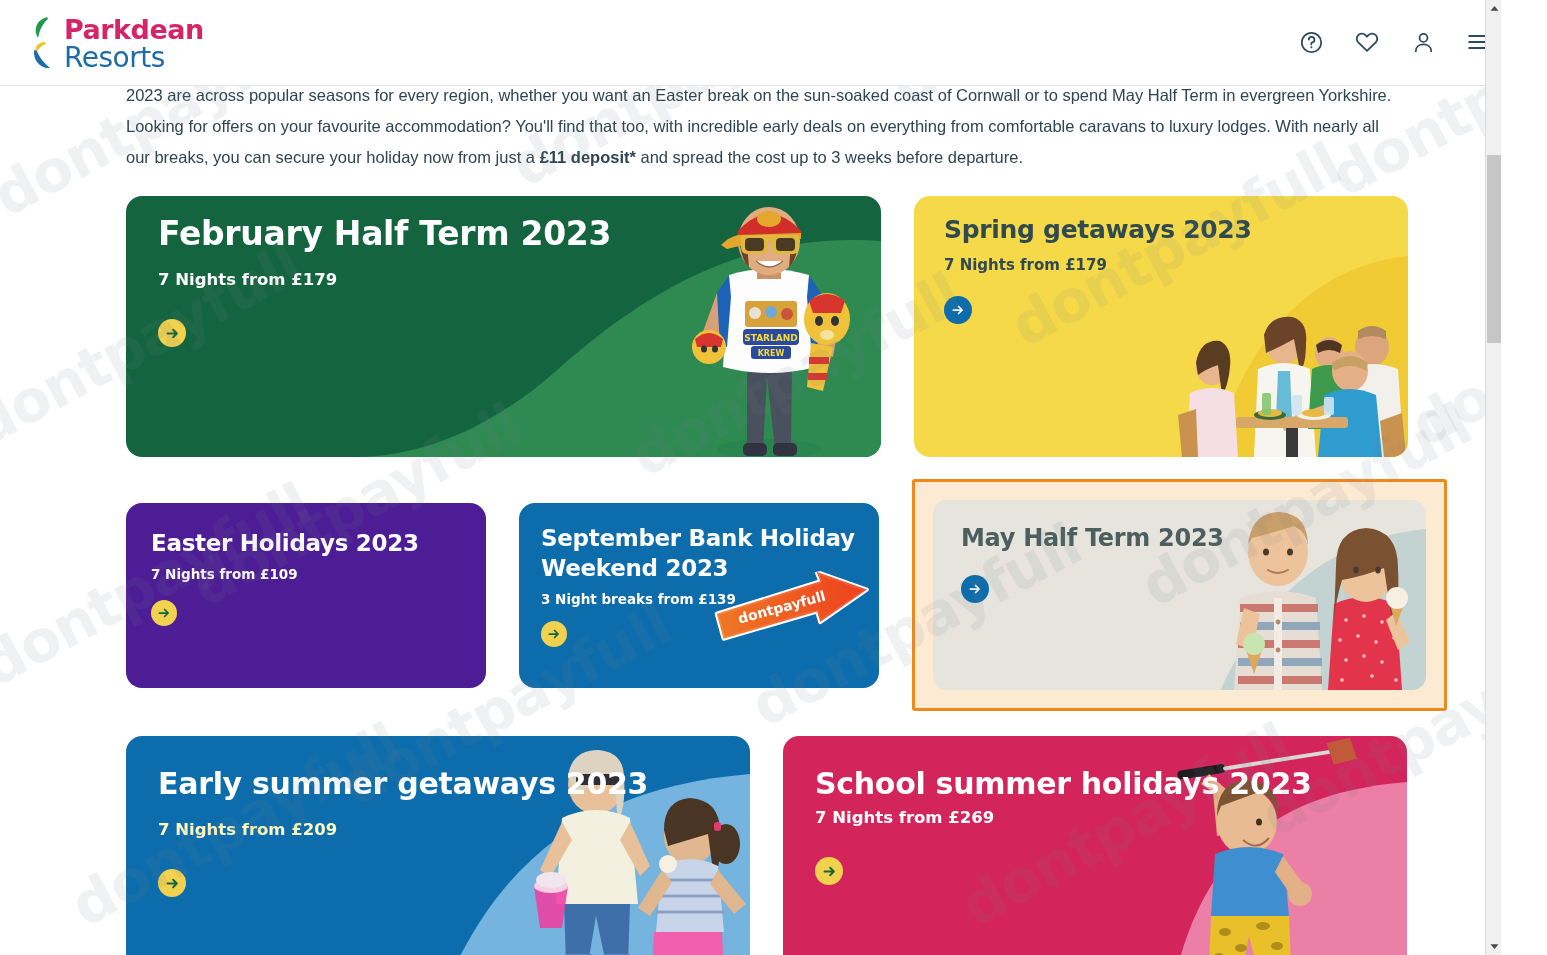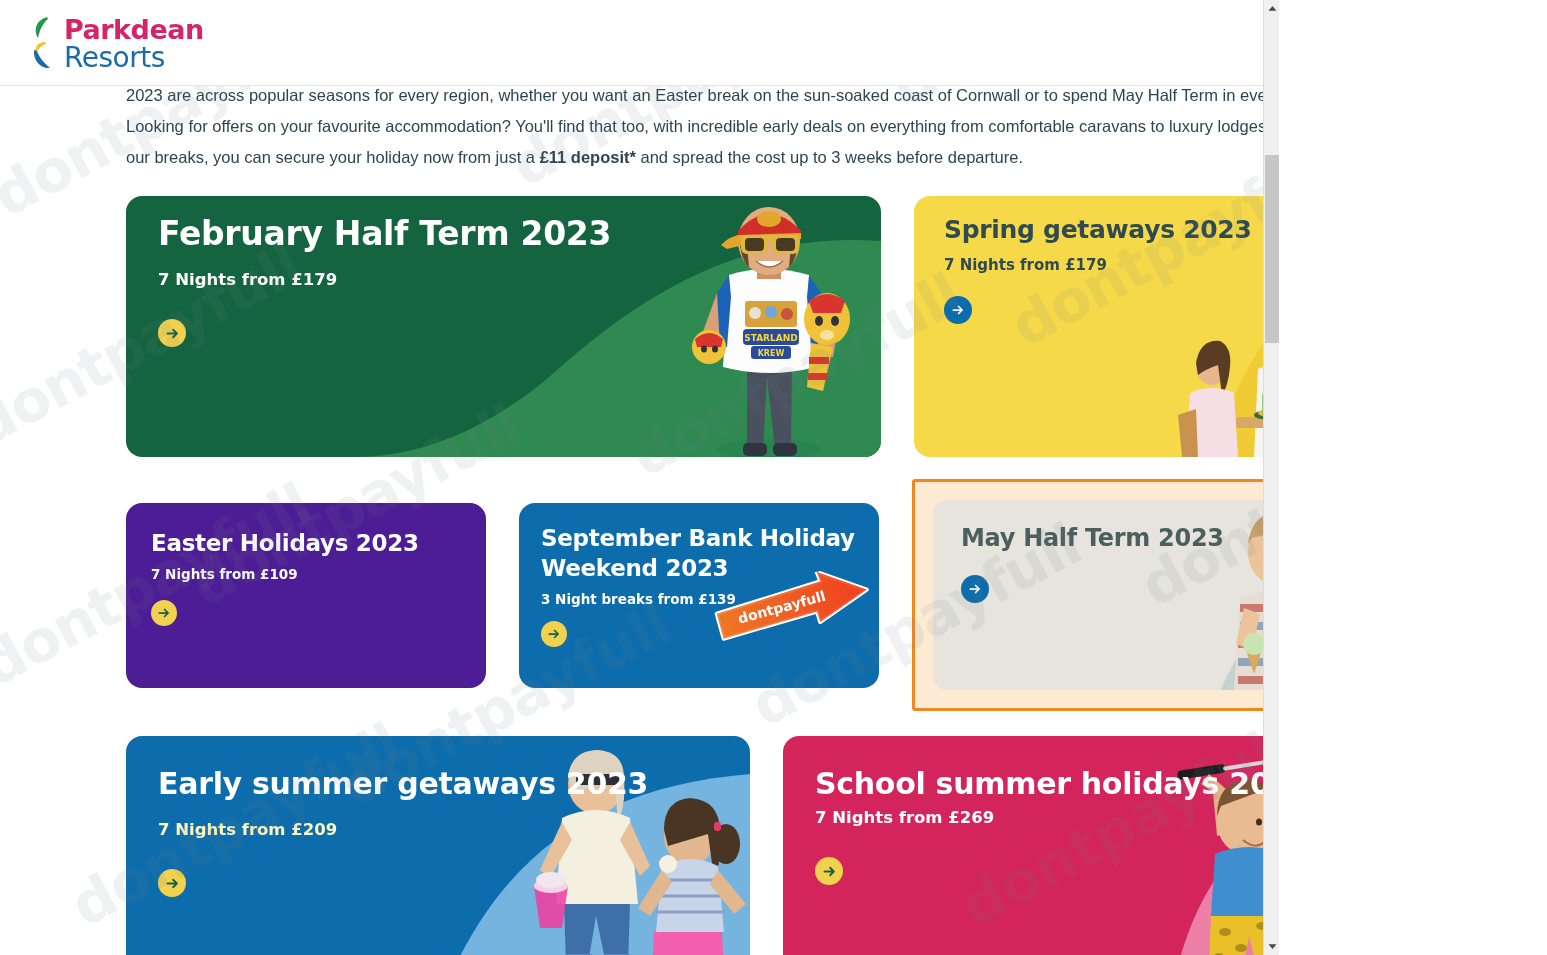--- a/index.html
+++ b/index.html
@@ -8,21 +8,21 @@
     width: 1547px;
     height: 955px;
     overflow: hidden;
     font-family: "Liberation Sans", sans-serif;
     background: #ffffff;
   }
 
   
   #page {
     position: relative;
-    width: 1279px;
+    width: 1501px;
     height: 955px;
     background: #ffffff;
     overflow: hidden;
   }
 
   
   .wm-layer {
     position: absolute;
     inset: 0;
     pointer-events: none;

